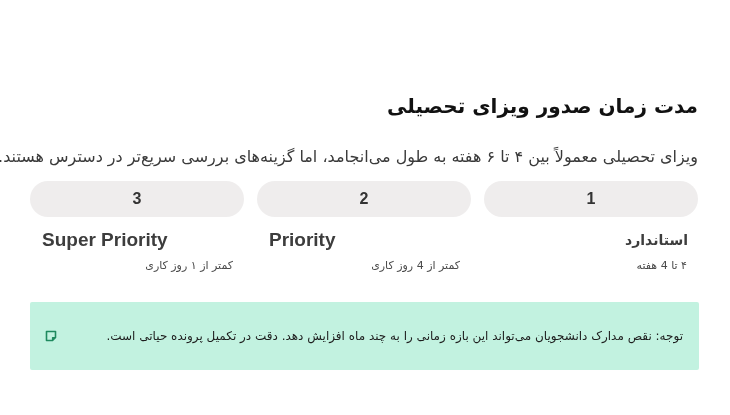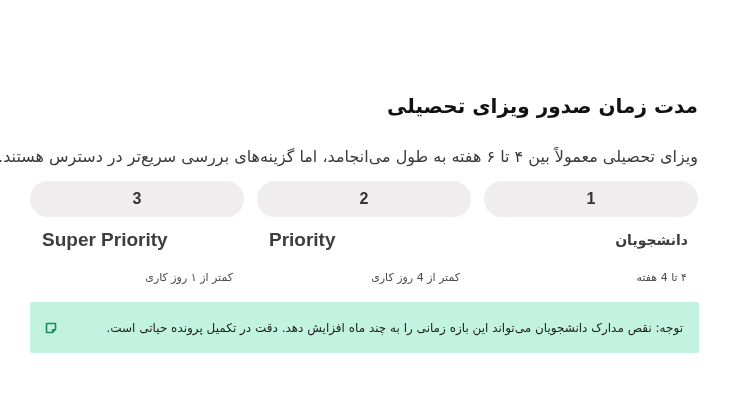--- a/index.html
+++ b/index.html
@@ -79,34 +79,34 @@
       font-family: "Liberation Sans", "DejaVu Sans", sans-serif;
       font-size: 19px;
     }
     .label.rtl {
       right: 10px;
       direction: rtl;
       font-size: 14px;
     }
     .detail {
       position: absolute;
-      top: 89px;
+      top: 77px;
       right: 11px;
       direction: rtl;
       font-size: 11px;
       color: #4a4a4a;
       white-space: nowrap;
       line-height: 16px;
     }
     .note {
       position: absolute;
       left: 30px;
       top: 302px;
       width: 669px;
-      height: 51px;
+      height: 68px;
       background: #c2f2e0;
       border-radius: 2px;
       display: flex;
       align-items: center;
       justify-content: space-between;
       padding: 0 16px 0 14px;
       gap: 8px;
     }
     .note-icon {
       width: 14px;
@@ -126,21 +126,21 @@
 <div class="page">
 
   <h1 class="title">مدت زمان صدور ویزای تحصیلی</h1>
 
   <p class="subtitle">ویزای تحصیلی معمولاً بین ۴ تا ۶ هفته به طول می‌انجامد، اما گزینه‌های بررسی سریع‌تر در دسترس هستند.</p>
 
   <div class="cards">
 
     <div class="card">
       <div class="pill">1</div>
-      <div class="label rtl">دانشجویان</div>
+      <div class="label rtl">استاندارد</div>
       <div class="detail">۴ تا 4 هفته</div>
     </div>
 
     <div class="card">
       <div class="pill">2</div>
       <div class="label ltr">Priority</div>
       <div class="detail">کمتر از 4 روز کاری</div>
     </div>
 
     <div class="card">

